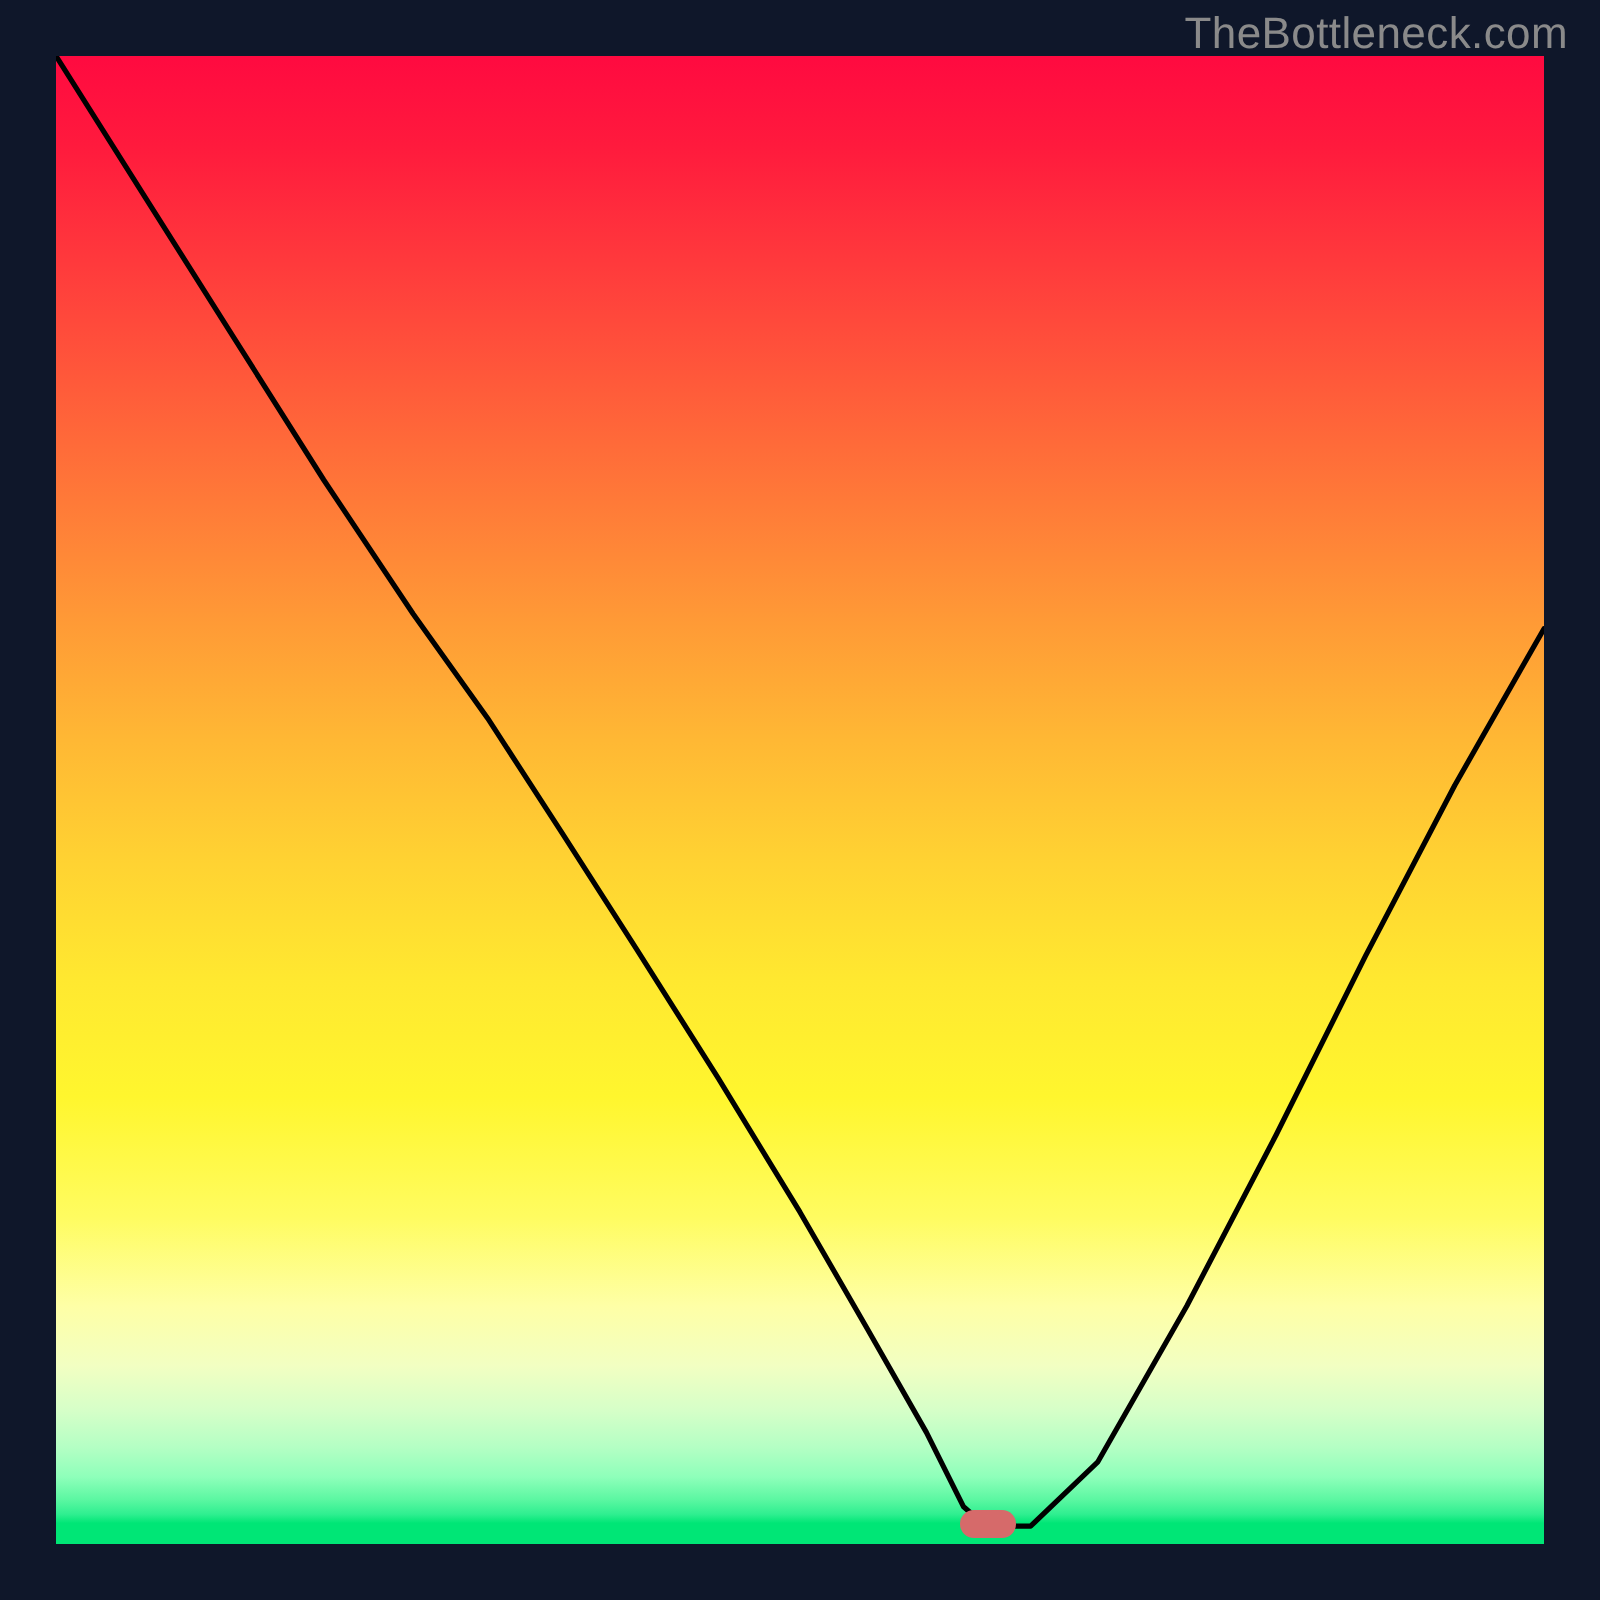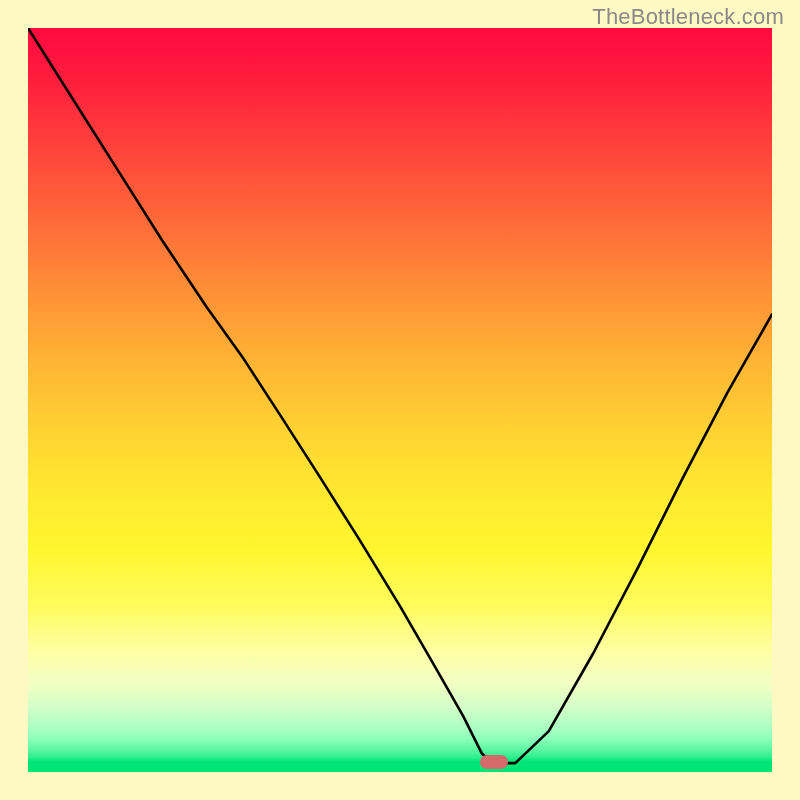--- a/index.html
+++ b/index.html
@@ -8,21 +8,21 @@
     width: 800px;
     height: 800px;
     background: #000;
     overflow: hidden;
     font-family: Arial, Helvetica, sans-serif;
   }
   .frame {
     position: relative;
     width: 800px;
     height: 800px;
-    background: #fef9c3;
+    background: #0f172a;
   }
   .plot-area {
     position: absolute;
     left: 28px;
     top: 28px;
     width: 744px;
     height: 744px;
     overflow: hidden;
   }
   .gradient-bg {

